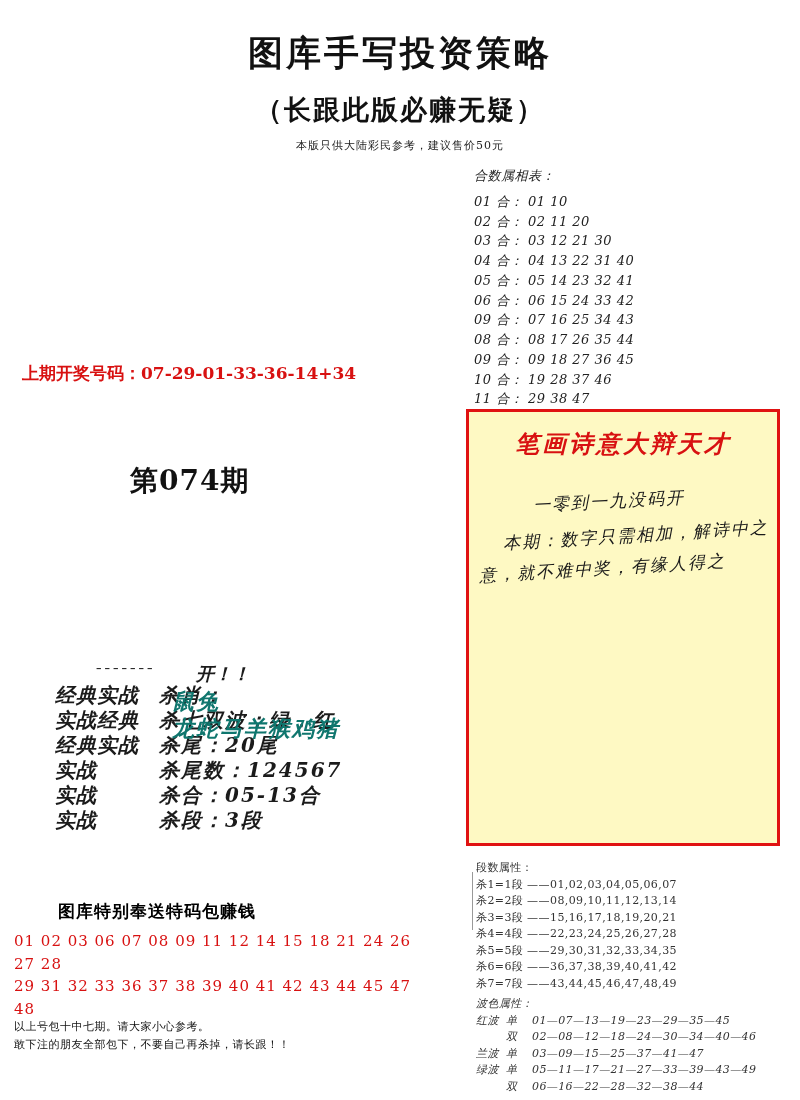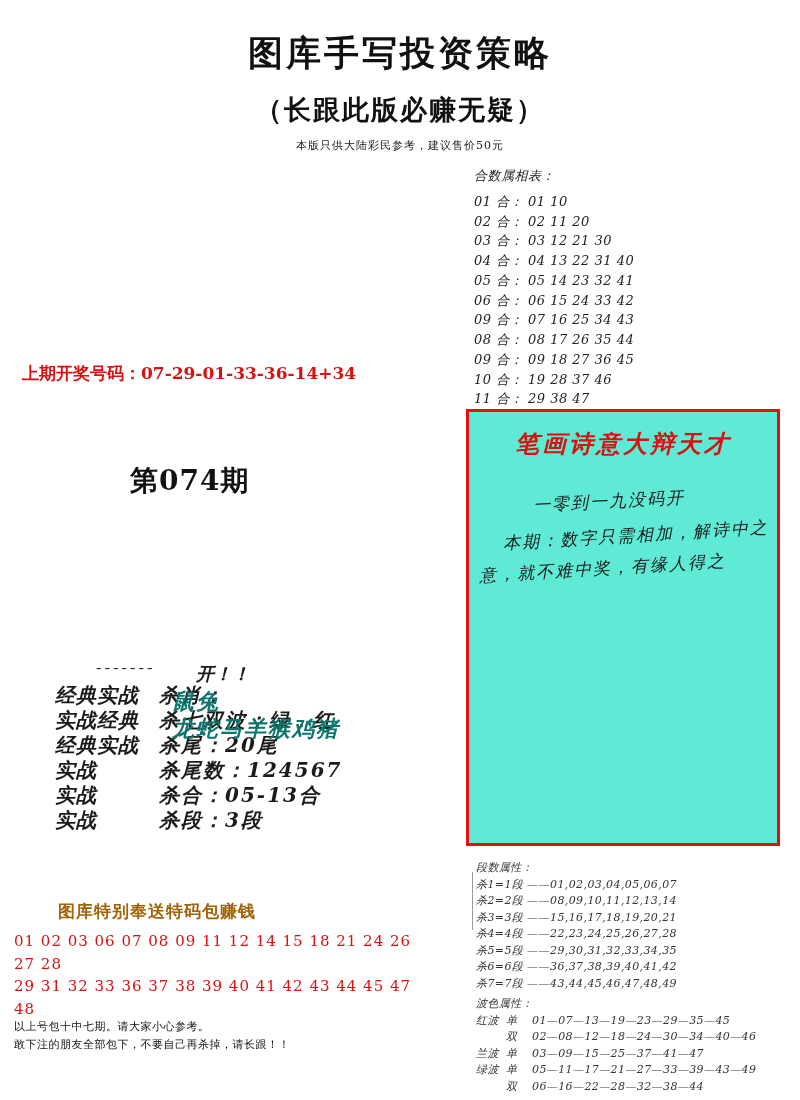--- a/index.html
+++ b/index.html
@@ -134,21 +134,21 @@
     color: #1b1b1b;
   }
 
   .promo-line {
     position: absolute;
     top: 900px;
     left: 58px;
     font-family: "DejaVu Serif", serif;
     font-weight: bold;
     font-size: 17px;
-    color: #a16207;
+    color: #000000;
     letter-spacing: 1px;
   }
   .num-grid {
     position: absolute;
     top: 930px;
     left: 14px;
     width: 420px;
     font-family: "DejaVu Serif", serif;
     font-size: 15px;
     color: #d81111;
@@ -182,21 +182,21 @@
   .zt-row span.zt-k { display: inline-block; width: 54px; }
 
   .red-box {
     position: absolute;
     top: 409px;
     left: 466px;
     width: 314px;
     height: 437px;
     border: 3px solid #e01212;
     box-sizing: border-box;
-    background: #5eead4;
+    background: #fef9c3;
   }
   .red-box-title {
     position: absolute;
     top: 16px;
     left: 0;
     width: 100%;
     text-align: center;
     font-family: "DejaVu Serif", serif;
     font-weight: bold;
     font-style: italic;
@@ -239,21 +239,20 @@
     letter-spacing: 2px;
     transform: rotate(-3.5deg);
     white-space: nowrap;
   }
 
   .seg-table {
     position: absolute;
     top: 860px;
     left: 476px;
     font-family: "DejaVu Serif", serif;
-    font-style: italic;
     font-size: 11px;
     color: #333333;
     line-height: 1.5;
     letter-spacing: 0.4px;
   }
   .seg-table .st-k { display: inline-block; width: 74px; }
 
   .wave-table {
     position: absolute;
     top: 996px;

